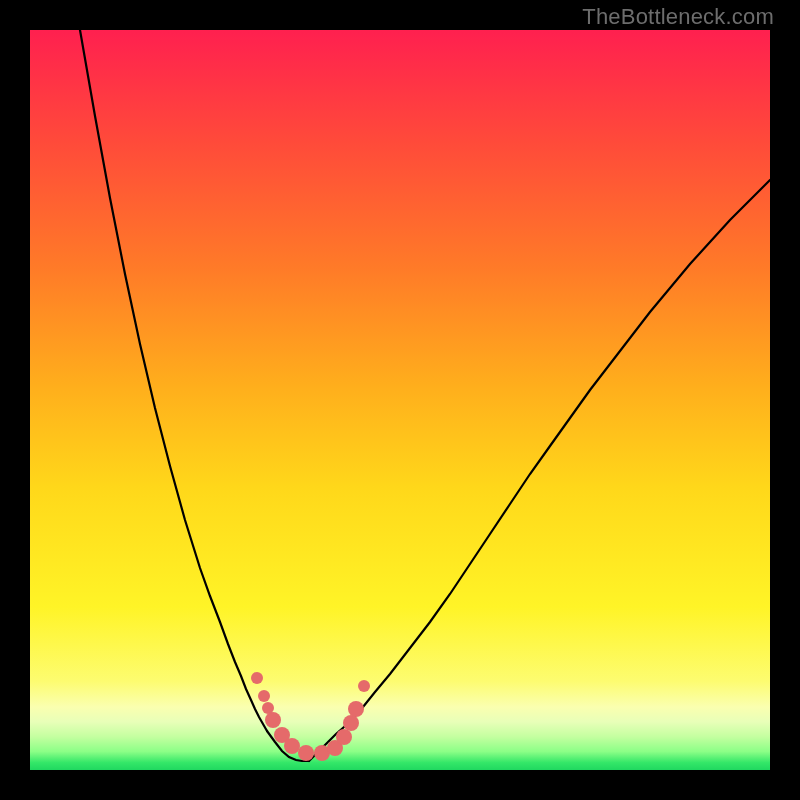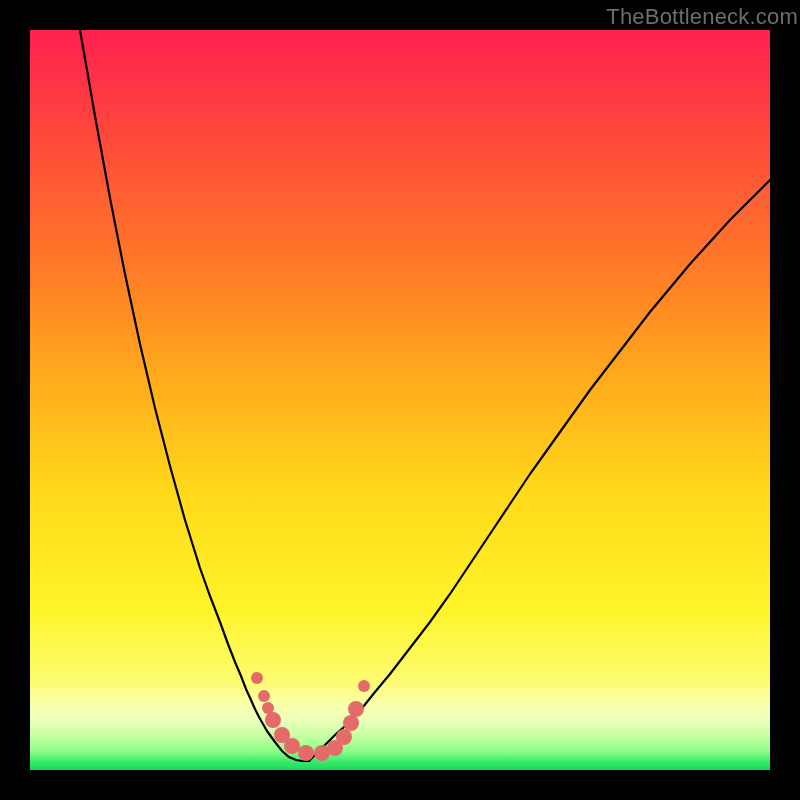--- a/index.html
+++ b/index.html
@@ -43,21 +43,21 @@
   }
   .marker {
     position: absolute;
     border-radius: 50%;
     background: #e56a6a;
     transform: translate(-50%, -50%);
   }
   .watermark {
     position: absolute;
     top: 4px;
-    right: 2px;
+    right: 26px;
     color: #6d6d6d;
     font-size: 22px;
     font-weight: 400;
     letter-spacing: 0.2px;
     white-space: nowrap;
   }
 </style>
 </head>
 <body>
 

